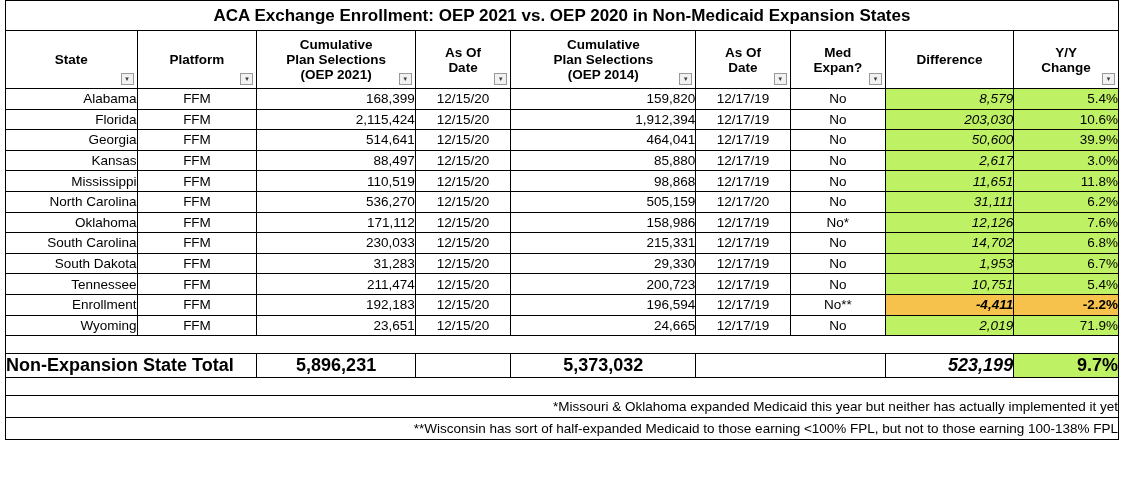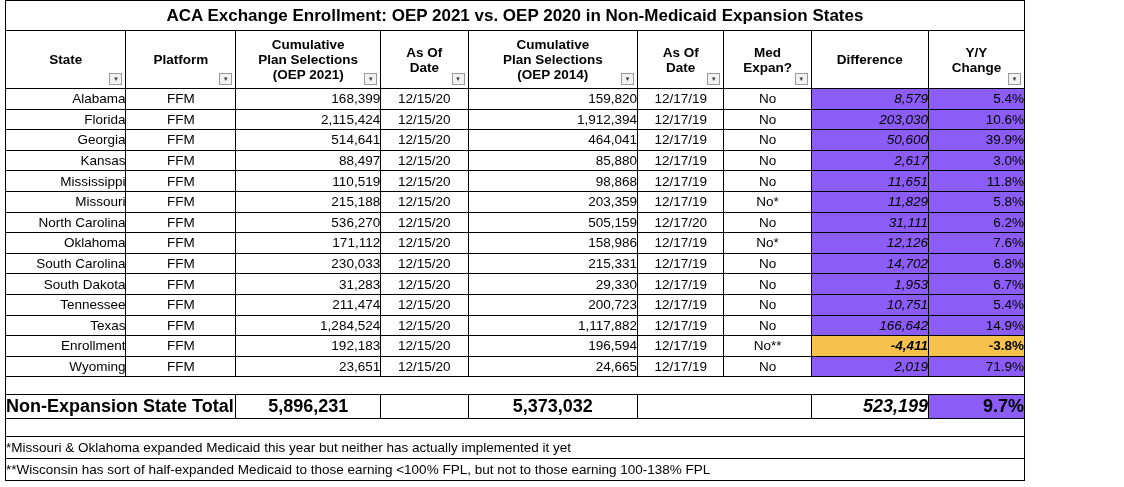--- a/index.html
+++ b/index.html
@@ -17,21 +17,21 @@
   }
   .sheet {
     width: 1124px;
     height: 487px;
     box-sizing: border-box;
     position: relative;
   }
   table.grid {
     border-collapse: collapse;
     table-layout: fixed;
-    width: 1020px;
+    width: 1114px;
     margin: 0 5px;
   }
   table.grid td, table.grid th {
     border: 1px solid #000000;
     padding: 0;
     vertical-align: middle;
     box-sizing: border-box;
   }
   .title-cell {
     text-align: center;
@@ -72,39 +72,39 @@
   }
   .c-state { text-align: right; padding-right: 4px; }
   .c-center { text-align: center; margin-left: 8px; }
   .c-num { text-align: right; padding-right: 5px; }
   .c-diff {
     text-align: right;
     padding-right: 7px;
     font-style: italic;
   }
   .c-yy { text-align: right; padding-right: 6px; }
-  .green { background: #8b5cf6; }
+  .green { background: #bef264; }
   .orange { background: #f7c24b; font-weight: bold; }
   .blank-row td {
     height: 18px;
     border: 1px solid #000;
   }
   .total-row td {
     height: 24px;
     font-weight: bold;
     font-size: 18px;
   }
   .total-label { text-align: left; padding-left: 3px; }
   .total-num { text-align: center; }
   .total-diff { text-align: right; padding-right: 7px; font-style: italic; }
   .total-yy { text-align: right; padding-right: 6px; }
   .nb { border: none !important; }
   .note-row td {
     height: 22px;
-    text-align: left;
+    text-align: right;
     font-size: 13.5px;
     border: 1px solid #000;
   }
   .note-inner { text-align: center; }
 </style>
 </head>
 <body>
 
 <div class="sheet">
   <table class="grid">
@@ -218,31 +218,20 @@
         <td class="c-center">FFM</td>
         <td class="c-num">110,519</td>
         <td class="c-center">12/15/20</td>
         <td class="c-num">98,868</td>
         <td class="c-center">12/17/19</td>
         <td class="c-center">No</td>
         <td class="c-diff green">11,651</td>
         <td class="c-yy green">11.8%</td>
       </tr>
       <tr class="row">
-        <td class="c-state">Missouri</td>
-        <td class="c-center">FFM</td>
-        <td class="c-num">215,188</td>
-        <td class="c-center">12/15/20</td>
-        <td class="c-num">203,359</td>
-        <td class="c-center">12/17/19</td>
-        <td class="c-center">No*</td>
-        <td class="c-diff green">11,829</td>
-        <td class="c-yy green">5.8%</td>
-      </tr>
-      <tr class="row">
         <td class="c-state">North Carolina</td>
         <td class="c-center">FFM</td>
         <td class="c-num">536,270</td>
         <td class="c-center">12/15/20</td>
         <td class="c-num">505,159</td>
         <td class="c-center">12/17/20</td>
         <td class="c-center">No</td>
         <td class="c-diff green">31,111</td>
         <td class="c-yy green">6.2%</td>
       </tr>
@@ -284,40 +273,29 @@
         <td class="c-center">FFM</td>
         <td class="c-num">211,474</td>
         <td class="c-center">12/15/20</td>
         <td class="c-num">200,723</td>
         <td class="c-center">12/17/19</td>
         <td class="c-center">No</td>
         <td class="c-diff green">10,751</td>
         <td class="c-yy green">5.4%</td>
       </tr>
       <tr class="row">
-        <td class="c-state">Texas</td>
-        <td class="c-center">FFM</td>
-        <td class="c-num">1,284,524</td>
-        <td class="c-center">12/15/20</td>
-        <td class="c-num">1,117,882</td>
-        <td class="c-center">12/17/19</td>
-        <td class="c-center">No</td>
-        <td class="c-diff green">166,642</td>
-        <td class="c-yy green">14.9%</td>
-      </tr>
-      <tr class="row">
         <td class="c-state">Enrollment</td>
         <td class="c-center">FFM</td>
         <td class="c-num">192,183</td>
         <td class="c-center">12/15/20</td>
         <td class="c-num">196,594</td>
         <td class="c-center">12/17/19</td>
         <td class="c-center">No**</td>
         <td class="c-diff orange">-4,411</td>
-        <td class="c-yy orange">-3.8%</td>
+        <td class="c-yy orange">-2.2%</td>
       </tr>
       <tr class="row">
         <td class="c-state">Wyoming</td>
         <td class="c-center">FFM</td>
         <td class="c-num">23,651</td>
         <td class="c-center">12/15/20</td>
         <td class="c-num">24,665</td>
         <td class="c-center">12/17/19</td>
         <td class="c-center">No</td>
         <td class="c-diff green">2,019</td>

